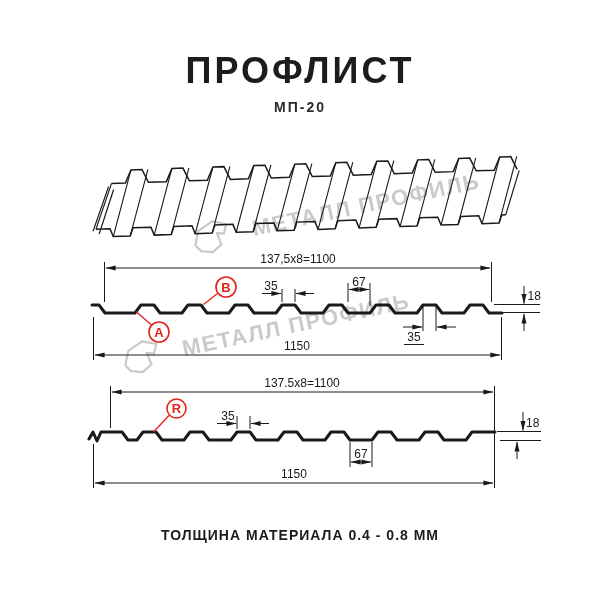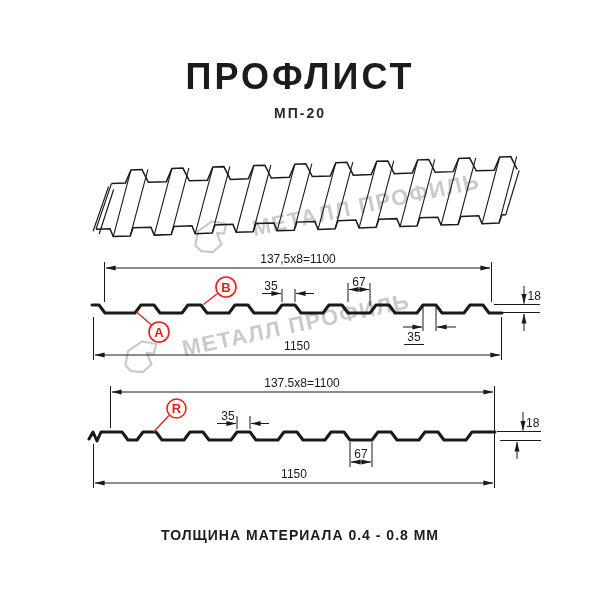--- a/index.html
+++ b/index.html
@@ -1,18 +1,18 @@
 <!DOCTYPE html>
 <html><head>
 <meta charset="utf-8">
 <style>
   html,body{margin:0;padding:0;background:#fff;}
   .canvas{position:relative;width:600px;height:600px;background:#ffffff;overflow:hidden;
           font-family:"Liberation Sans",sans-serif;color:#1f1f1f;}
-  .hdr{position:absolute;top:56px;left:0;width:600px;text-align:center;}
+  .hdr{position:absolute;top:50px;left:0;width:600px;text-align:center;}
   .hdr .title{font-size:36px;font-weight:bold;letter-spacing:3px;color:#1c1c1c;}
   .hdr .subtitle{margin-top:7px;font-size:14px;font-weight:bold;letter-spacing:2px;color:#2a2a2a;}
   .wm{position:absolute;display:flex;align-items:center;gap:10px;color:#cacaca;
       transform:rotate(-12deg);transform-origin:left center;white-space:nowrap;}
   .wm .wm-text{font-size:22px;font-weight:bold;letter-spacing:1.5px;}
   .wm svg{flex:0 0 auto;}
   .ftr{position:absolute;top:527px;left:0;width:600px;text-align:center;
        font-size:14px;font-weight:bold;letter-spacing:1px;color:#1c1c1c;}
   svg.main{position:absolute;top:0;left:0;}
   .prof{fill:none;stroke:#1a1a1a;stroke-width:3;stroke-linejoin:round;stroke-linecap:round;}

